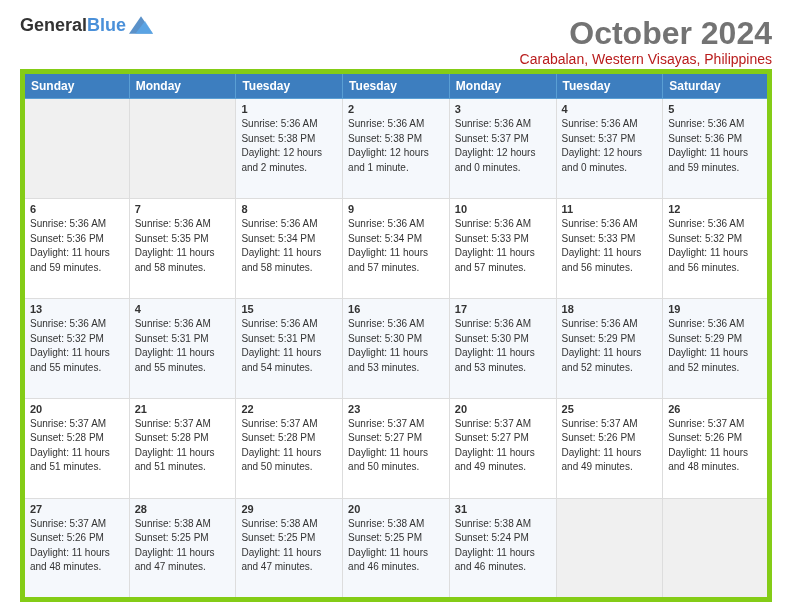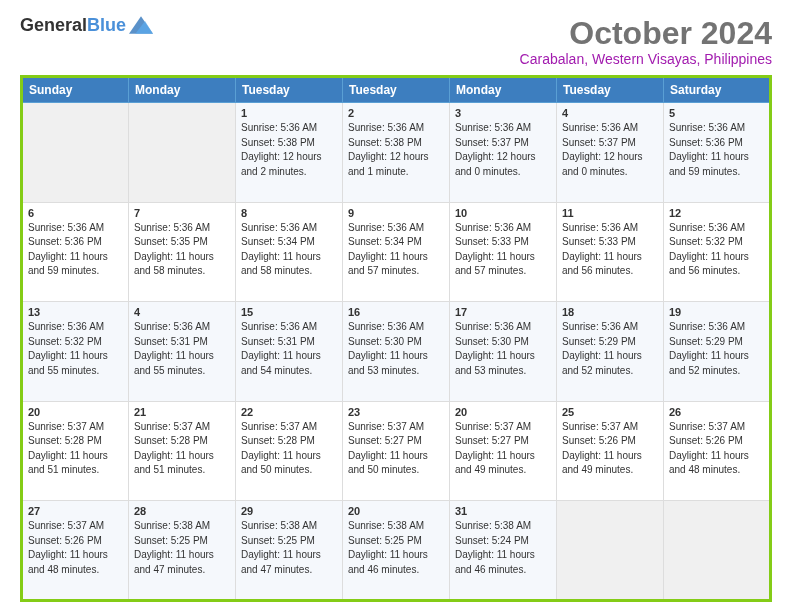--- a/index.html
+++ b/index.html
@@ -14,21 +14,21 @@
       width: 792px;
       height: 612px;
       padding: 16px 20px 10px 20px;
       display: flex;
       flex-direction: column;
     }
     .header {
       display: flex;
       justify-content: space-between;
       align-items: flex-start;
-      margin-bottom: 8px;
+      margin-bottom: 2px;
     }
     .logo {
       display: flex;
       align-items: center;
     }
     .logo-text {
       font-size: 18px;
       font-weight: bold;
       color: #333;
       line-height: 1.1;
@@ -46,25 +46,25 @@
       text-align: right;
     }
     .month-title {
       font-size: 32px;
       font-weight: bold;
       color: #737373;
       line-height: 1.1;
     }
     .location {
       font-size: 14px;
-      color: #a21caf;
+      color: #b91c1c;
     }
     .calendar {
       flex: 1;
-      border: 3px solid #84cc16;
+      border: 5px solid #84cc16;
       border-collapse: collapse;
       width: 100%;
       table-layout: fixed;
     }
     .calendar th {
       background: #3d7ebf;
       color: #fff;
       text-align: left;
       padding: 5px 6px;
       font-size: 12px;

